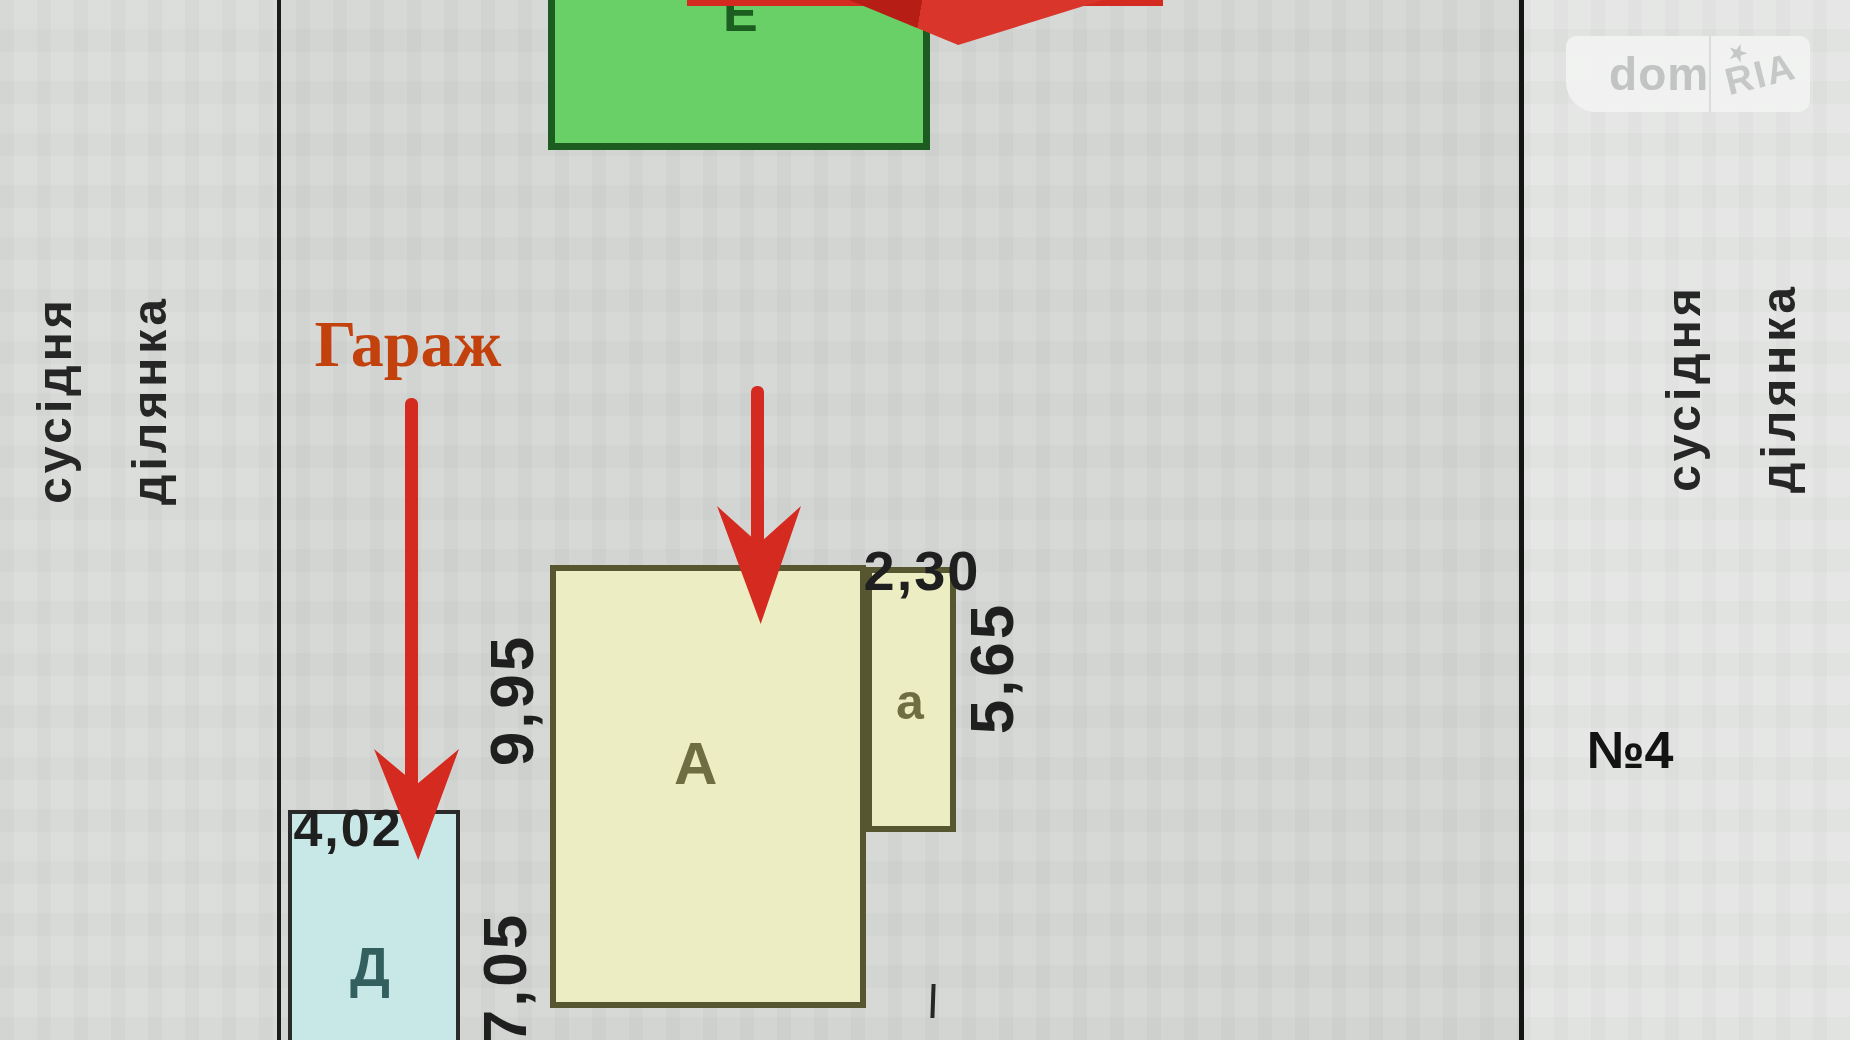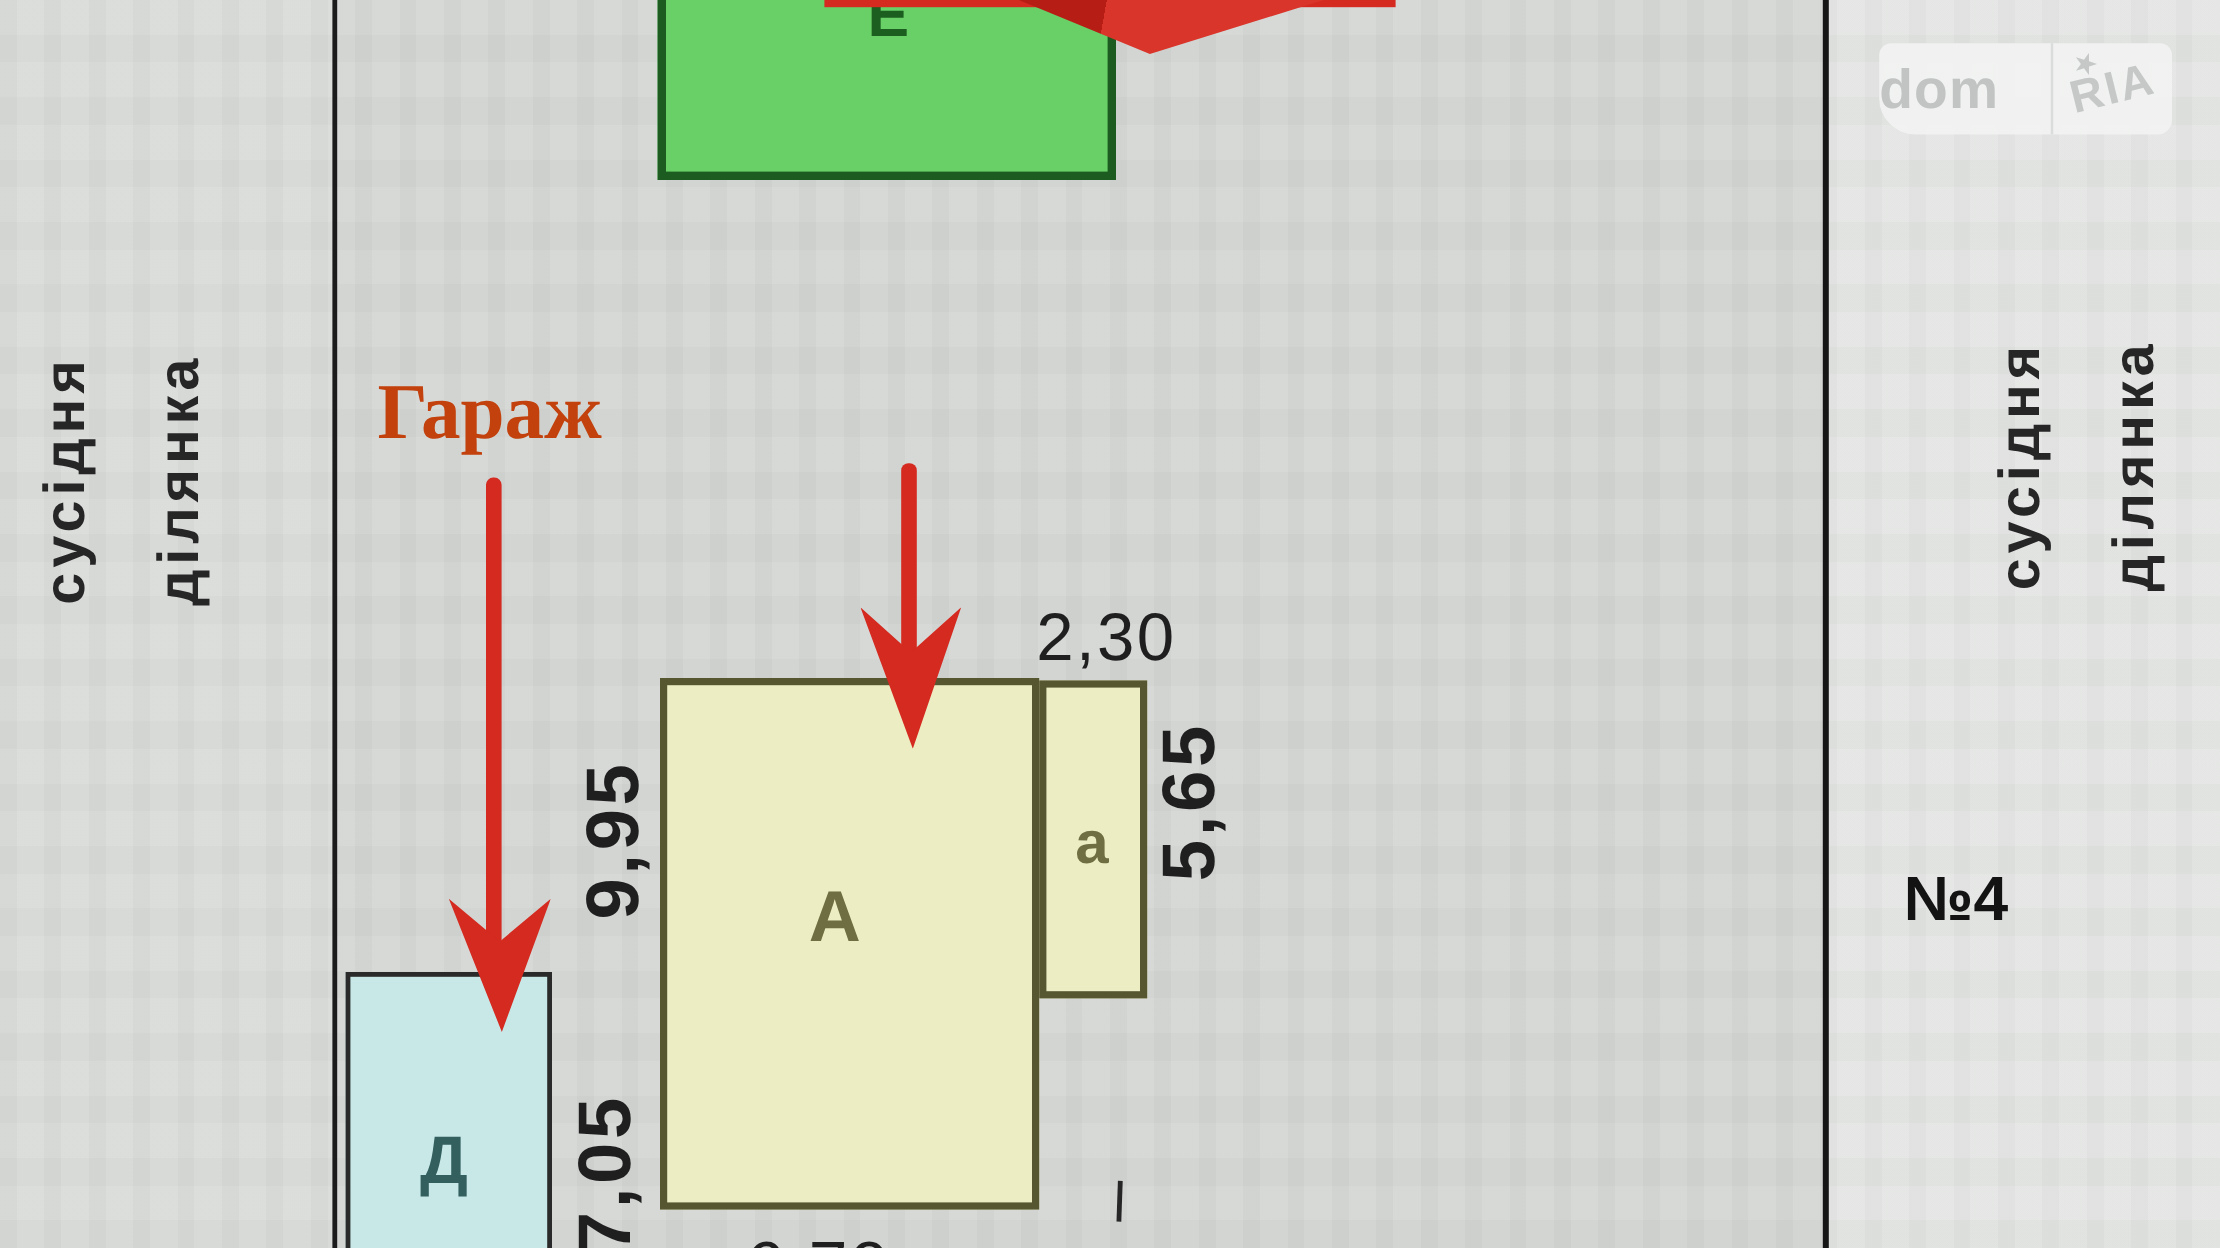--- a/index.html
+++ b/index.html
@@ -53,22 +53,22 @@
     background:#c8e8e8;border:4px solid #2a2a2a;
   }
   #garage-bldg .letter{
     position:absolute;left:58px;top:120px;
     font-size:56px;font-weight:bold;color:#335f5f;
   }
   #tick-mark{position:absolute;left:931px;top:984px;width:4px;height:34px;background:#262626;transform:rotate(2deg);}
 
   
   .dim{
-    position:absolute;color:#1f1f1f;font-weight:normal;
-    text-align:center;white-space:nowrap;letter-spacing:2px;
+    position:absolute;color:#1f1f1f;font-weight:bold;
+    text-align:center;white-space:nowrap;letter-spacing:2px;margin-top:40px;
   }
   #dim-2-30{left:852px;top:498px;width:140px;font-size:56px;}
   #dim-4-02{left:278px;top:758px;width:140px;font-size:52px;}
   #dim-6-70{left:612px;top:1022px;width:140px;font-size:58px;}
   .dim-rot{
     position:absolute;width:220px;height:60px;line-height:60px;
     color:#1f1f1f;font-weight:bold;text-align:center;
     font-size:62px;letter-spacing:3px;transform:rotate(-90deg);white-space:nowrap;
   }
   #dim-9-95{left:402px;top:670px;}
@@ -115,21 +115,21 @@
   }
 
   
   #watermark{
     position:absolute;left:1566px;top:36px;width:244px;height:76px;
     background:rgba(241,242,241,0.93);
     border-radius:10px 10px 12px 30px;
     display:flex;align-items:center;z-index:50;
   }
   #watermark .dom-cell{
-    flex:1.45;text-align:left;
+    flex:1.45;text-align:right;
     font-size:46px;font-weight:bold;color:#c1c4c3;letter-spacing:1px;
   }
   #watermark .divider{width:2px;height:76px;background:#dadcdb;}
   #watermark .ria-cell{flex:1;position:relative;text-align:center;}
   #watermark .ria-text{
     display:inline-block;transform:rotate(-14deg);
     font-size:38px;font-weight:800;color:#c5c8c7;letter-spacing:2px;
   }
   #watermark .ria-star{
     position:absolute;left:16px;top:-14px;font-size:24px;color:#c5c8c7;
@@ -164,20 +164,21 @@
   <div class="bldg" id="house-annex">
     <span class="letter">а</span>
   </div>
 
   <div class="bldg" id="garage-bldg">
     <span class="letter">Д</span>
   </div>
   <div id="tick-mark"></div>
 
   <div class="dim" id="dim-2-30">2,30</div>
+  <div class="dim" id="dim-4-02">4,02</div>
   <div class="dim" id="dim-6-70">6,70</div>
   <div class="dim-rot" id="dim-9-95">9,95</div>
   <div class="dim-rot" id="dim-5-65">5,65</div>
   <div class="dim-rot" id="dim-7-05">7,05</div>
 
   <div class="arrow-shaft" id="arrow-house-shaft"></div>
   <div class="arrow-head" id="arrow-house-head"></div>
   <div class="arrow-shaft" id="arrow-garage-shaft"></div>
   <div class="arrow-head" id="arrow-garage-head"></div>
 

